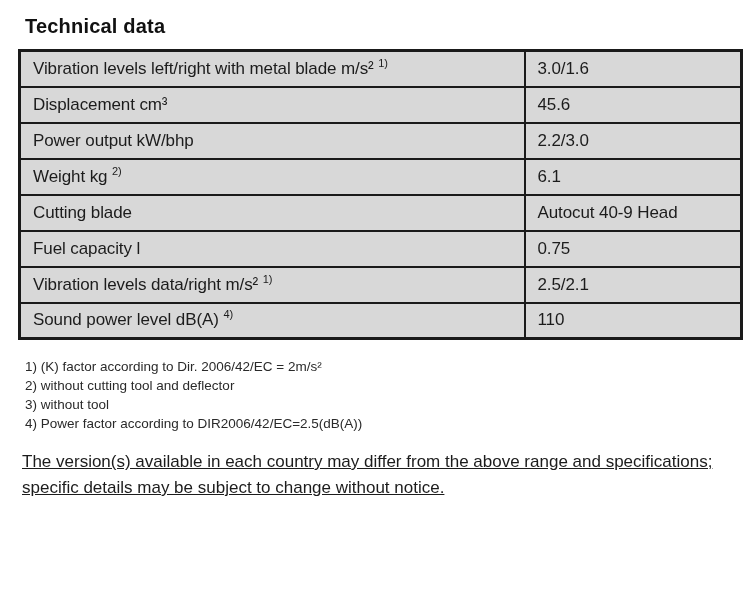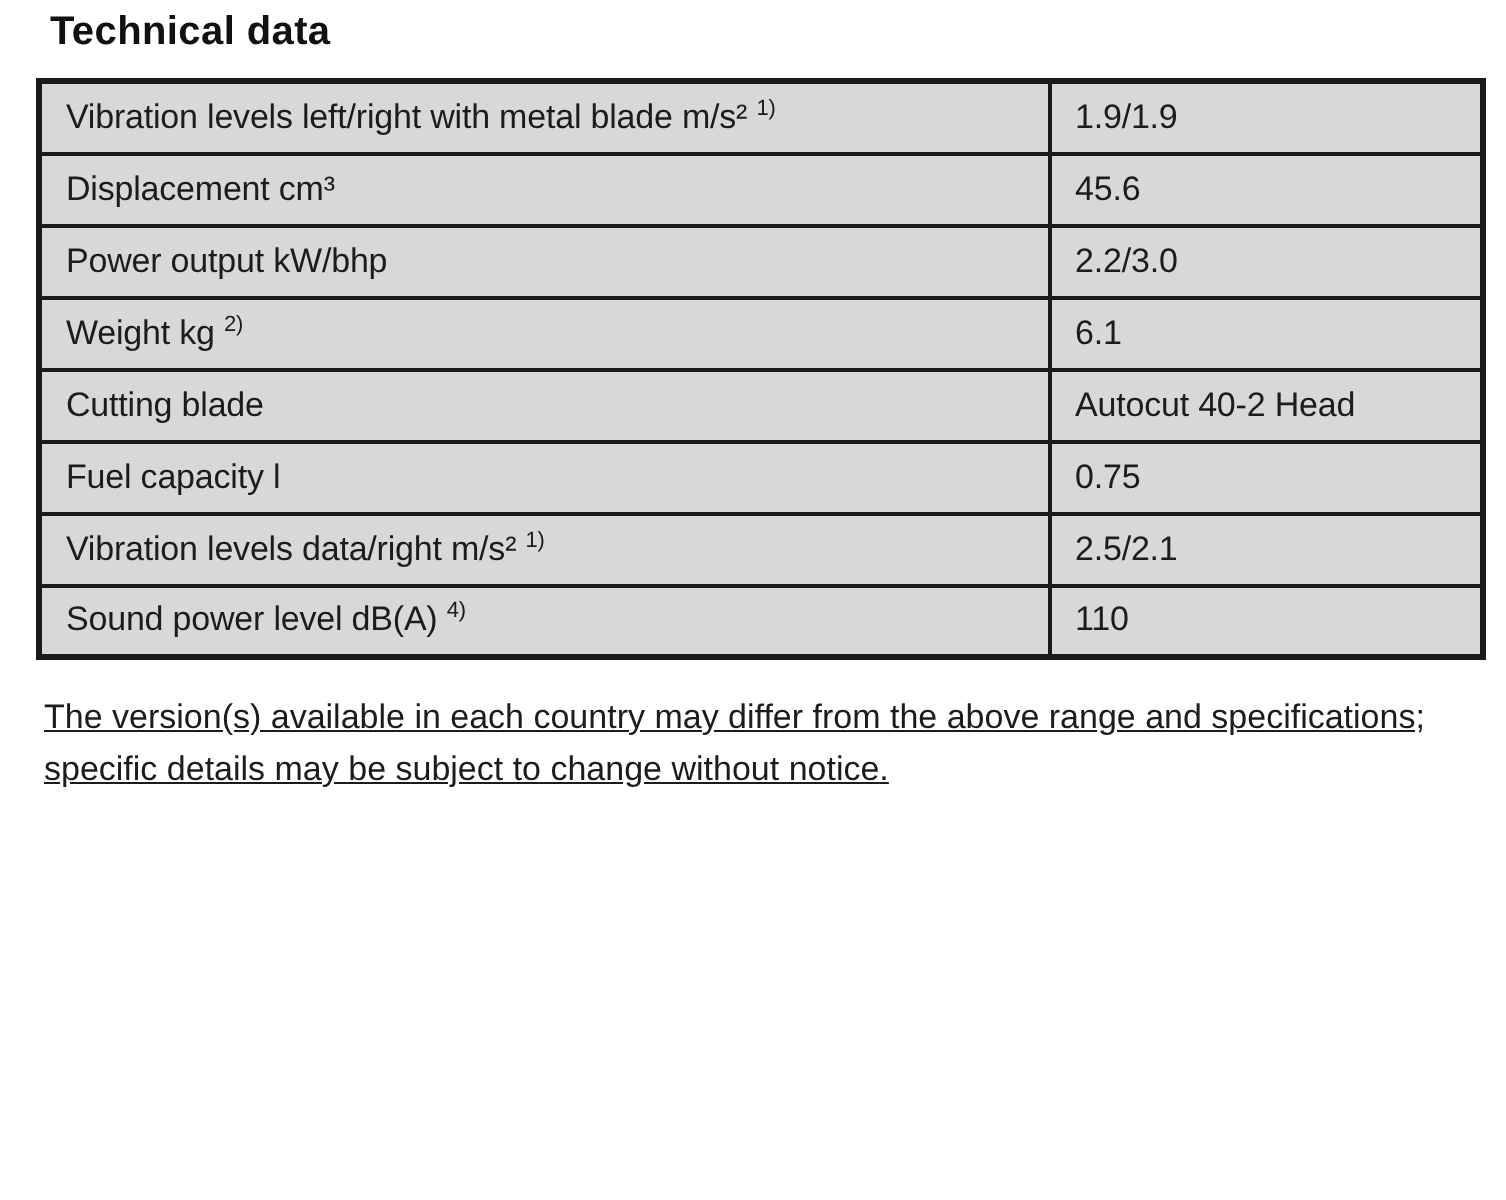--- a/index.html
+++ b/index.html
@@ -17,21 +17,21 @@
     width: 753px;
     height: 600px;
     font-family: "Liberation Sans", sans-serif;
     color: var(--text-color);
     overflow: hidden;
   }
   .page {
     position: relative;
     width: 753px;
     height: 567px;
-    padding-top: 3px;
+    padding-top: 13px;
   }
   h1.page-title {
     margin: 2px 0 0 25px;
     font-size: 20px;
     font-weight: bold;
     color: #111111;
     letter-spacing: 0.2px;
   }
   table.spec-table {
     margin: 11px 0 4px 18px;
@@ -84,49 +84,55 @@
   <h1 class="page-title">Technical data</h1>
 
   <table class="spec-table">
     <colgroup>
       <col style="width:505px">
       <col style="width:217px">
     </colgroup>
     <tbody>
         <tr>
           <td><span>Vibration levels left/right with metal blade m/s² </span><sup>1)</sup></td>
-          <td><span>1.9/1.9</span></td>
+          <td><span>3.0/1.6</span></td>
         </tr>
         <tr>
           <td><span>Displacement cm³</span></td>
           <td><span>45.6</span></td>
         </tr>
         <tr>
           <td><span>Power output </span><b>kW</b><span>/bhp</span></td>
           <td><b>2.2</b><span>/3.0</span></td>
         </tr>
         <tr>
           <td><span>Weight kg </span><sup>2)</sup></td>
           <td><span>6.1</span></td>
         </tr>
         <tr>
           <td><span>Cutting blade</span></td>
-          <td><span>Autocut 40-2 Head</span></td>
+          <td><span>Autocut 40-9 Head</span></td>
         </tr>
         <tr>
           <td><span>Fuel capacity l</span></td>
           <td><span>0.75</span></td>
         </tr>
         <tr>
           <td><span>Vibration levels data/right m/s² </span><sup>1)</sup></td>
           <td><span>2.5/2.1</span></td>
         </tr>
         <tr>
           <td><span>Sound power level dB(A) </span><sup>4)</sup></td>
           <td><span>110</span></td>
         </tr>
       </tbody>
   </table>
 
+  <div class="footnotes">
+      <div>1) (K) factor according to Dir. 2006/42/EC = 2m/s²</div>
+      <div>2) without cutting tool and deflector</div>
+      <div>3) without tool</div>
+      <div>4) Power factor according to DIR2006/42/EC=2.5(dB(A))</div>
+    </div>
 
   <p class="disclaimer">The version(s) available in each country may differ from the above range and specifications; specific details may be subject to change without notice.</p>
 
 </div>
 
 </body></html>

